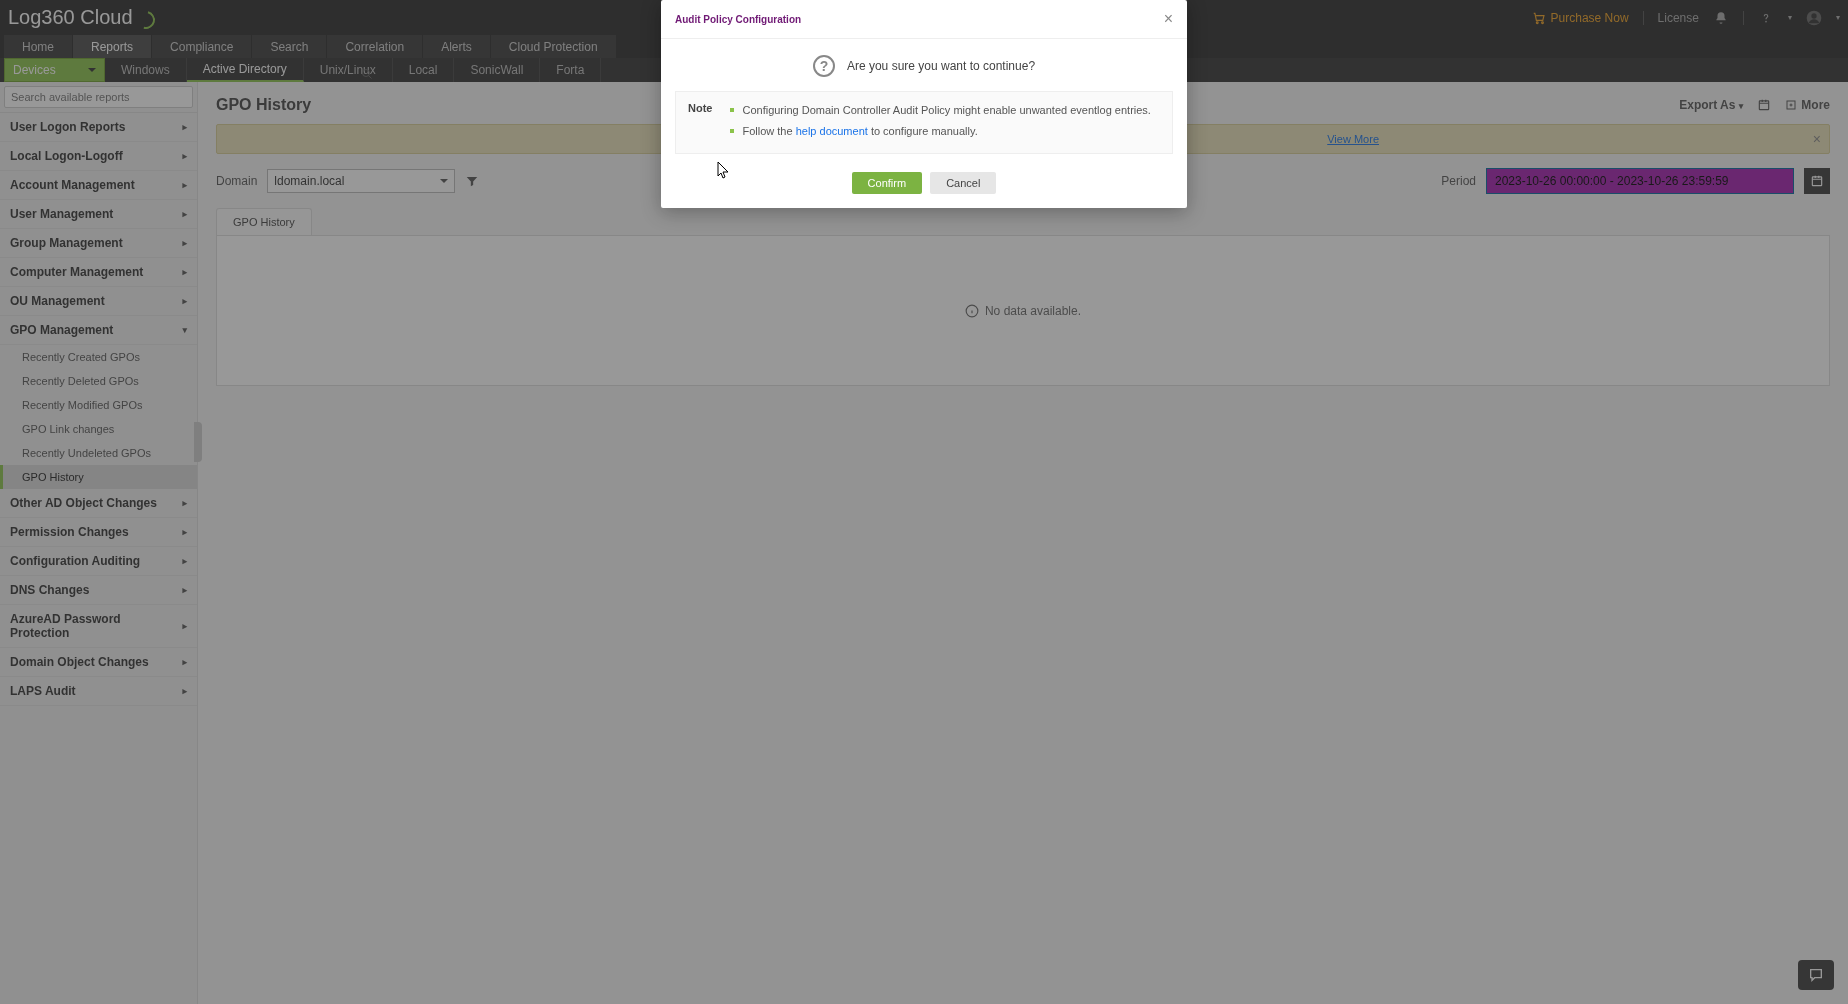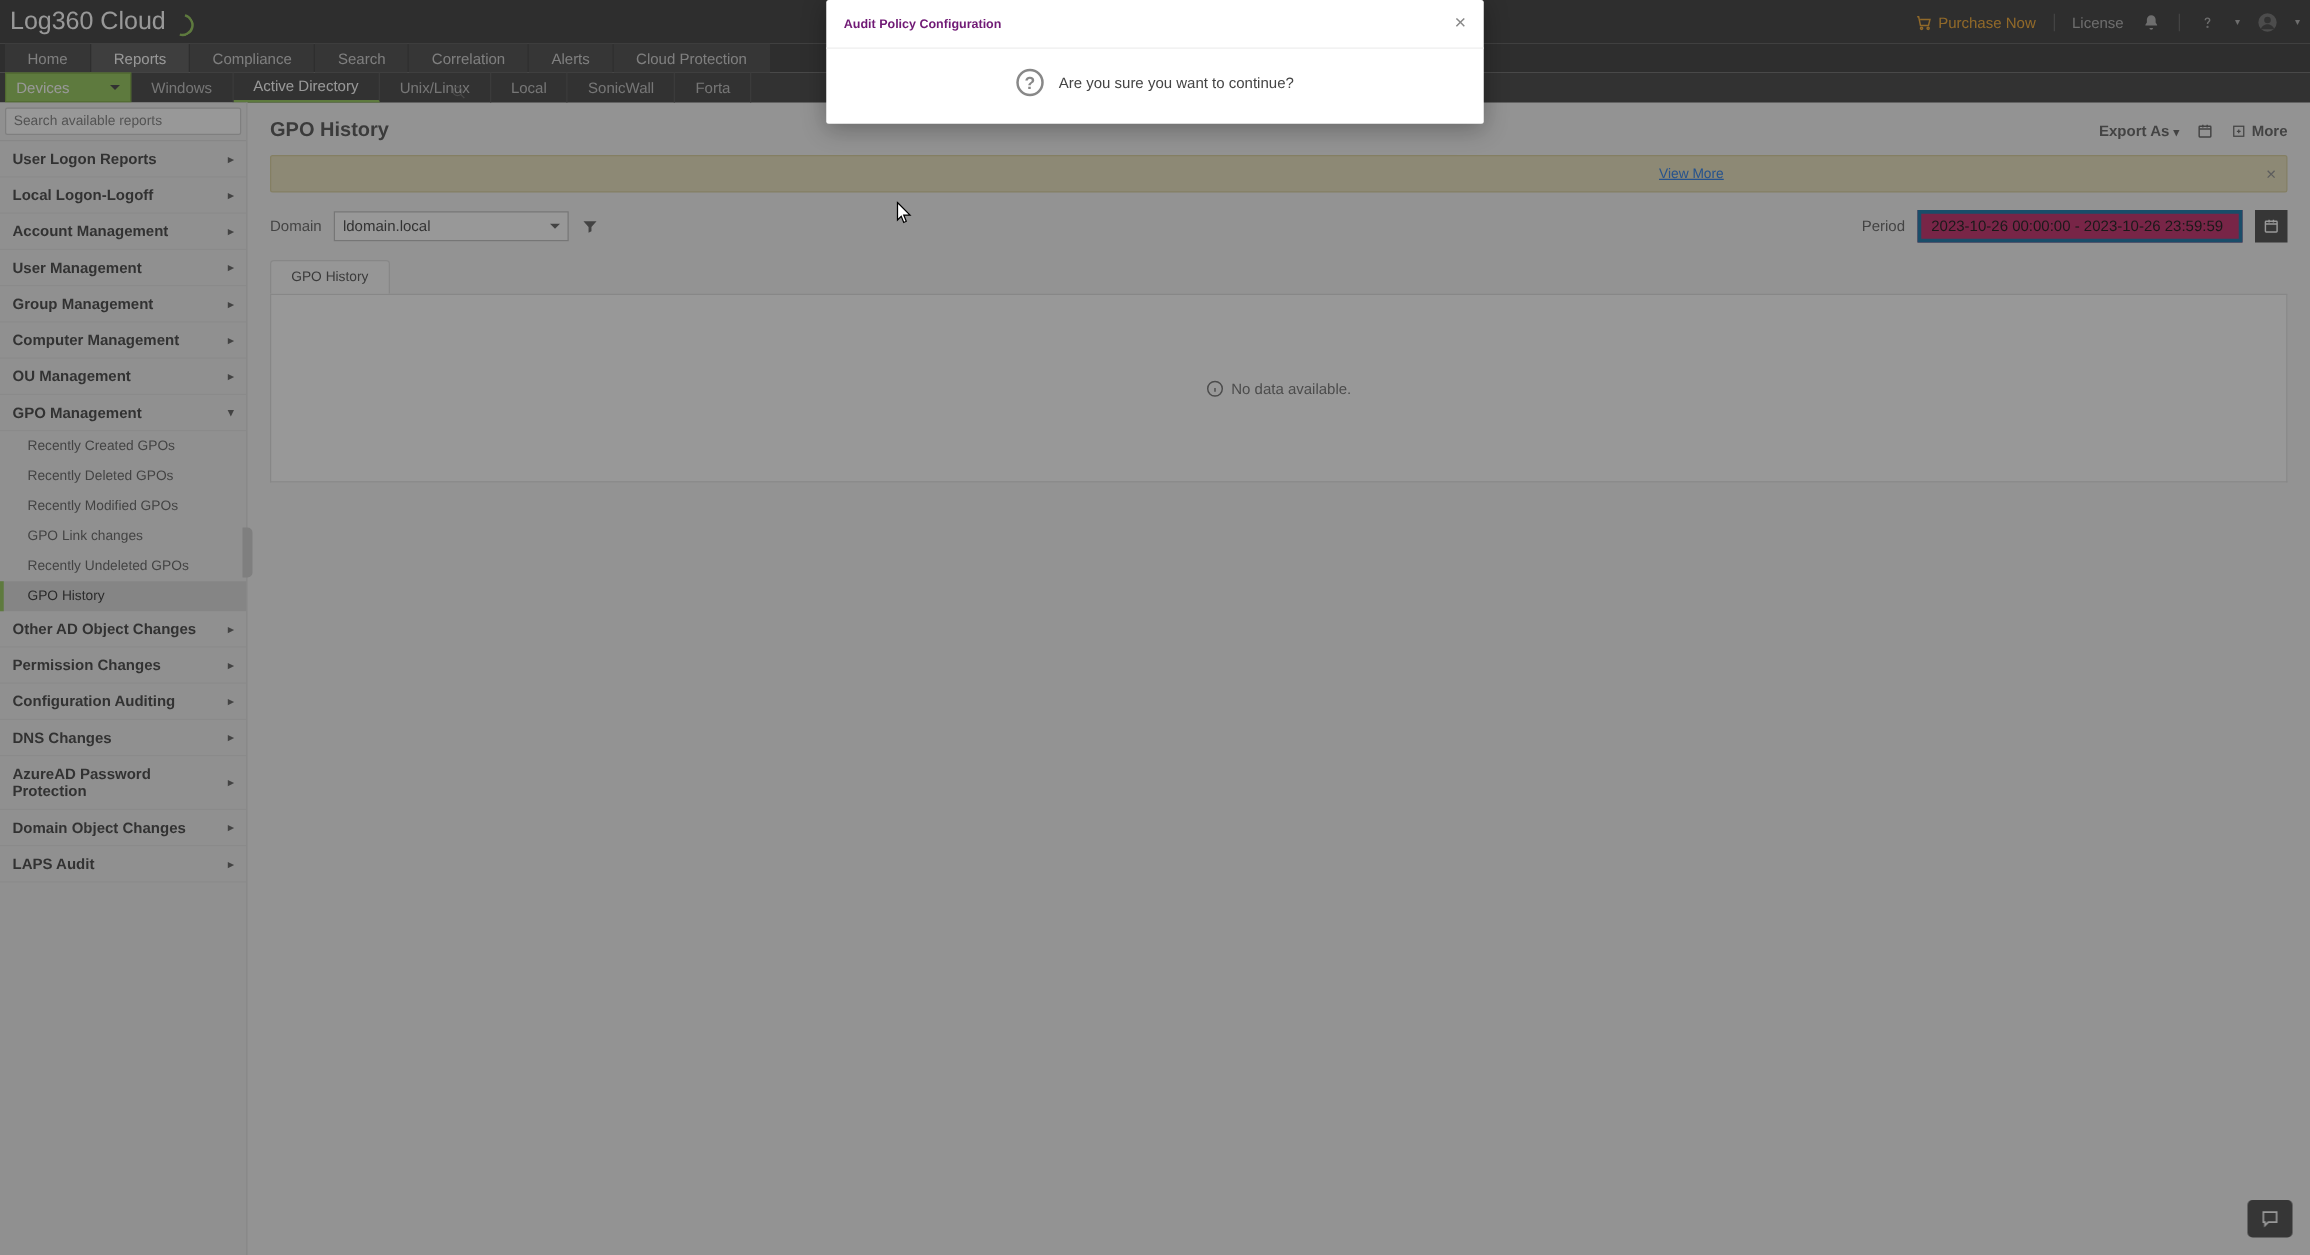--- a/index.html
+++ b/index.html
@@ -33,21 +33,21 @@
 .export-area { margin-left: auto; display: flex; align-items: center; gap: 14px; font-size: 12px; color: #555; }
 .banner { background: #e8e0b8; border: 1px solid #d6cc95; height: 30px; border-radius: 2px; margin-bottom: 14px; display: flex; align-items: center; padding: 0 10px; position: relative; }
 .banner .view-more { margin-left: auto; margin-right: 440px; color: #1a73e8; cursor: pointer; font-size: 11px; text-decoration: underline; }
 .banner .close-x { position: absolute; right: 8px; color: #888; cursor: pointer; font-size: 14px; }
 .filters { display: flex; align-items: center; gap: 10px; margin-bottom: 14px; }
 .lbl { font-size: 12px; color: #555; }
 .domain-select { width: 188px; height: 24px; border: 1px solid #bbb; background: #fff; font-size: 12px; padding: 0 6px; display: flex; align-items: center; }
 .domain-select .caret2 { margin-left: auto; border-left: 4px solid transparent; border-right: 4px solid transparent; border-top: 4px solid #555; }
 .filter-ico { width: 14px; height: 14px; }
 .period-wrap { margin-left: auto; display: flex; align-items: center; gap: 10px; }
-.period-input { width: 260px; height: 26px; border: 3px solid #0369a1; background: #be185d; padding: 0 8px; font-size: 12px; }
+.period-input { width: 308px; height: 26px; border: 1px solid #0369a1; background: #a21caf; padding: 0 8px; font-size: 12px; }
 .cal-btn { width: 26px; height: 26px; background: #3a3a3a; display: flex; align-items: center; justify-content: center; }
 .content-tabs { border-bottom: 1px solid #ddd; display: flex; }
 .content-tab { padding: 7px 16px; border: 1px solid #ddd; border-bottom: none; background: #fafafa; font-size: 11px; color: #444; border-top-left-radius: 3px; border-top-right-radius: 3px; }
 .data-area { border: 1px solid #ddd; border-top: none; height: 150px; display: flex; align-items: center; justify-content: center; background: #fff; }
 .nodata { color: #666; font-size: 12px; display: flex; align-items: center; gap: 6px; }
 .handle { position: absolute; left: 194px; top: 340px; width: 8px; height: 40px; background: #ccc; border-radius: 0 4px 4px 0; }
 .overlay { position: absolute; inset: 0; background: rgba(50,50,50,0.5); z-index: 100; }
 .modal { position: absolute; left: 50%; top: 0; transform: translateX(-50%); width: 526px; background: #fff; border-radius: 2px; box-shadow: 0 4px 20px rgba(0,0,0,0.3); z-index: 101; }
 .modal-head { padding: 10px 14px; border-bottom: 1px solid #eee; display: flex; align-items: center; }
 .modal-title { font-size: 10px; font-weight: 700; color: #701a75; }
@@ -292,20 +292,33 @@
 <div class="modal">
   <div class="modal-head">
     <span class="modal-title">Audit Policy Configuration</span>
     <span class="modal-close">×</span>
   </div>
   <div class="modal-body">
     <div class="confirm-row">
       <span class="q-icon">?</span>
       <span style="font-size:12px;color:#444;">Are you sure you want to continue?</span>
     </div>
+    <div class="note-box">
+      <span class="note-lbl">Note</span>
+      <ul class="note-list">
+        <li>Configuring Domain Controller Audit Policy might enable unwanted eventlog entries.</li>
+        <li>
+          <span>Follow the </span><a href="#">help document</a><span> to configure manually.</span>
+        </li>
+      </ul>
+    </div>
+  </div>
+  <div class="modal-foot">
+    <button class="btn btn-confirm">Confirm</button>
+    <button class="btn btn-cancel">Cancel</button>
   </div>
 </div>
 
 <div class="cursor">
   <svg width="16" height="20" viewBox="0 0 16 20">
       <path d="M2 1l0 14 3-3 2 5 2-1-2-5 5 0z" fill="#fff" stroke="#000" stroke-width="1"></path>
     </svg>
 </div>
 
 <div class="chat-bubble">

